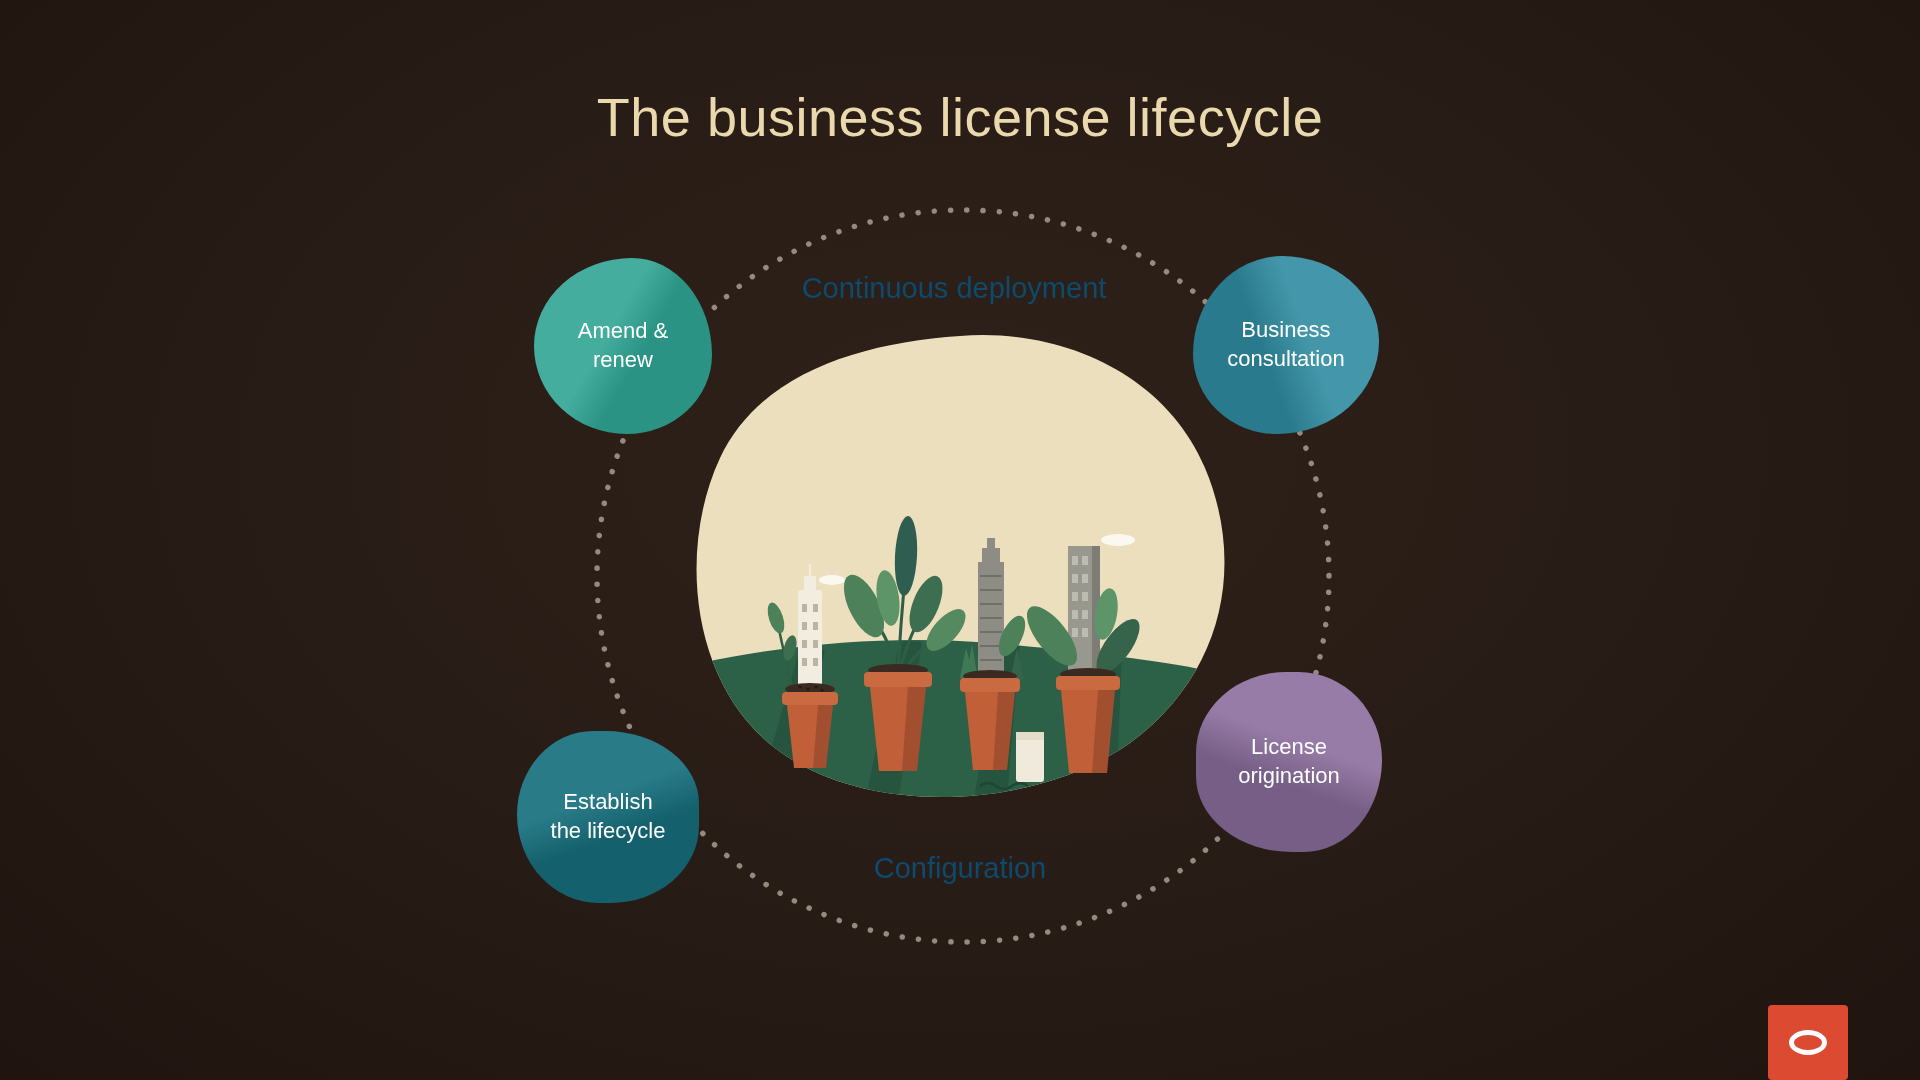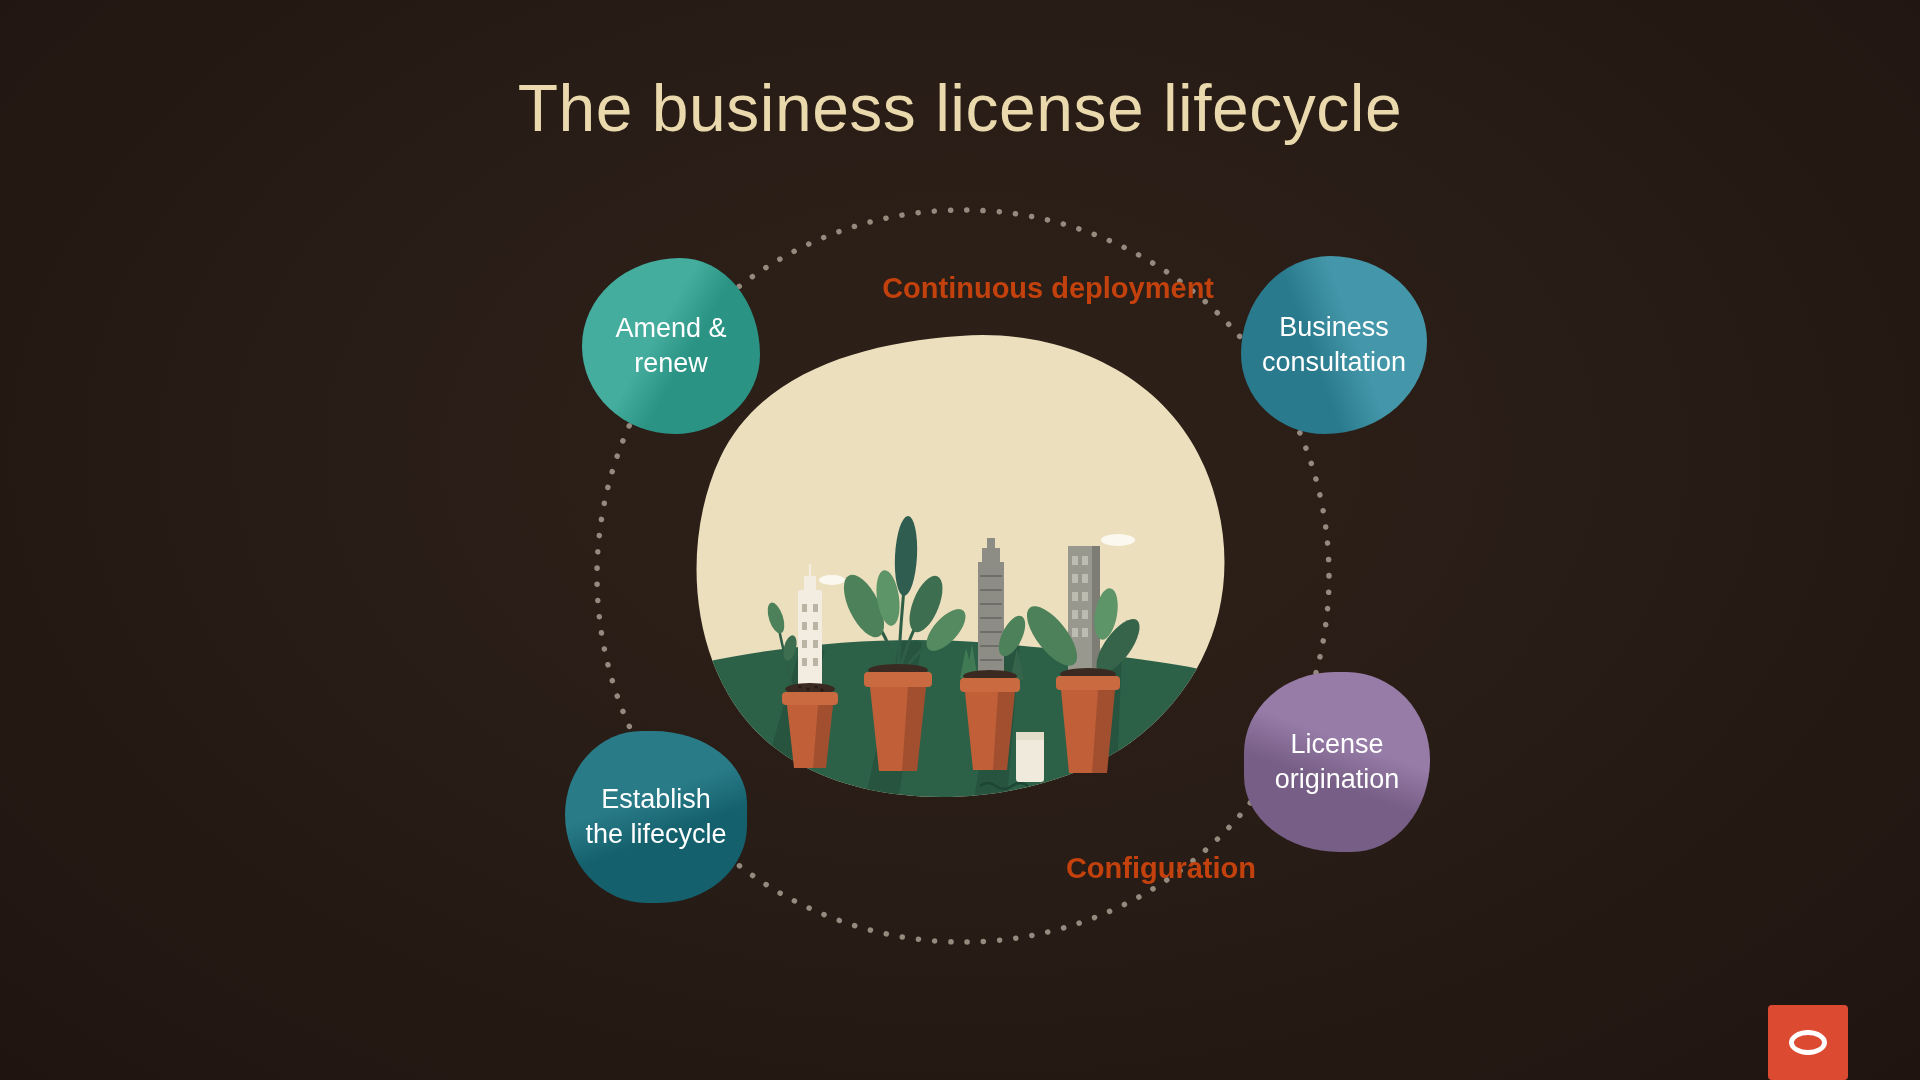--- a/index.html
+++ b/index.html
@@ -4,40 +4,40 @@
 <style>
   * { margin:0; padding:0; box-sizing:border-box; }
   html,body { width:1920px; height:1080px; overflow:hidden; }
   body {
     position:relative;
     font-family:"Liberation Sans", sans-serif;
     background: radial-gradient(ellipse at 50% 42%, #2e2119 0%, #281c16 50%, #1f140f 100%);
   }
 
   .title {
-    position:absolute; top:70px; left:0; width:100%;
-    text-align:center; font-size:66px; font-weight:400;
+    position:absolute; top:86px; left:0; width:100%;
+    text-align:center; font-size:54px; font-weight:400;
     color:#ead9ad; letter-spacing:0.5px;
   }
 
   .ring { position:absolute; left:580px; top:193px; }
 
   .cycle-label {
-    position:absolute; width:520px; text-align:right;
-    color:#c2410c; font-size:29px; font-weight:700; z-index:4;
+    position:absolute; width:520px; text-align:center;
+    color:#0c4a6e; font-size:29px; font-weight:400; z-index:4;
   }
   .cycle-label.top { left:694px; top:272px; }
-  .cycle-label.bottom { left:736px; top:852px; }
+  .cycle-label.bottom { left:700px; top:852px; }
 
   .illustration { position:absolute; left:660px; top:318px; z-index:2; }
 
   .stage {
     position:absolute; z-index:3;
     display:flex; align-items:center; justify-content:center;
-    text-align:center; color:#ffffff; font-size:27px; line-height:1.3;margin-left:48px;
+    text-align:center; color:#ffffff; font-size:22px; line-height:1.3;
   }
   .stage .stage-label { white-space:pre-line; position:relative; z-index:2; }
 
   .stage-amend {
     left:534px; top:258px; width:178px; height:176px;
     background: linear-gradient(120deg, rgba(255,255,255,.10) 0 42%, rgba(0,0,0,.10) 58% 100%), #2fa493;
     border-radius: 55% 45% 48% 52% / 50% 55% 45% 50%;
   }
   .stage-business {
     left:1193px; top:256px; width:186px; height:178px;

